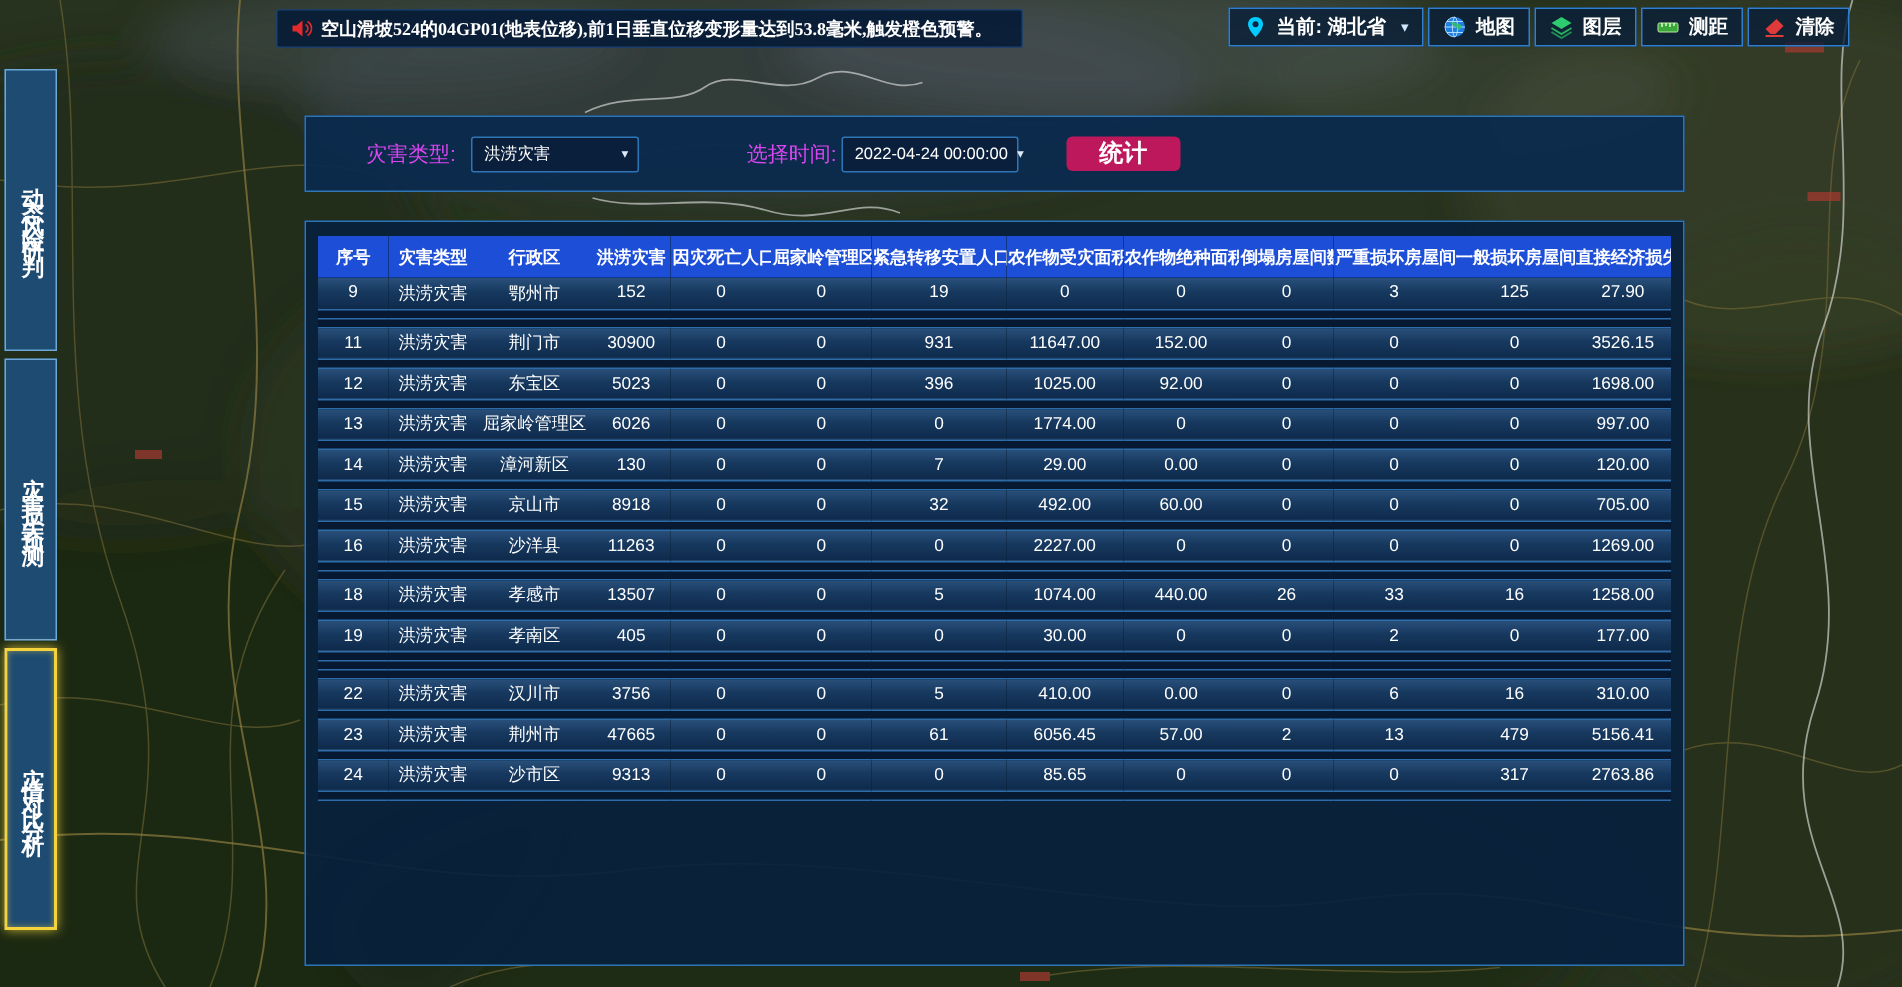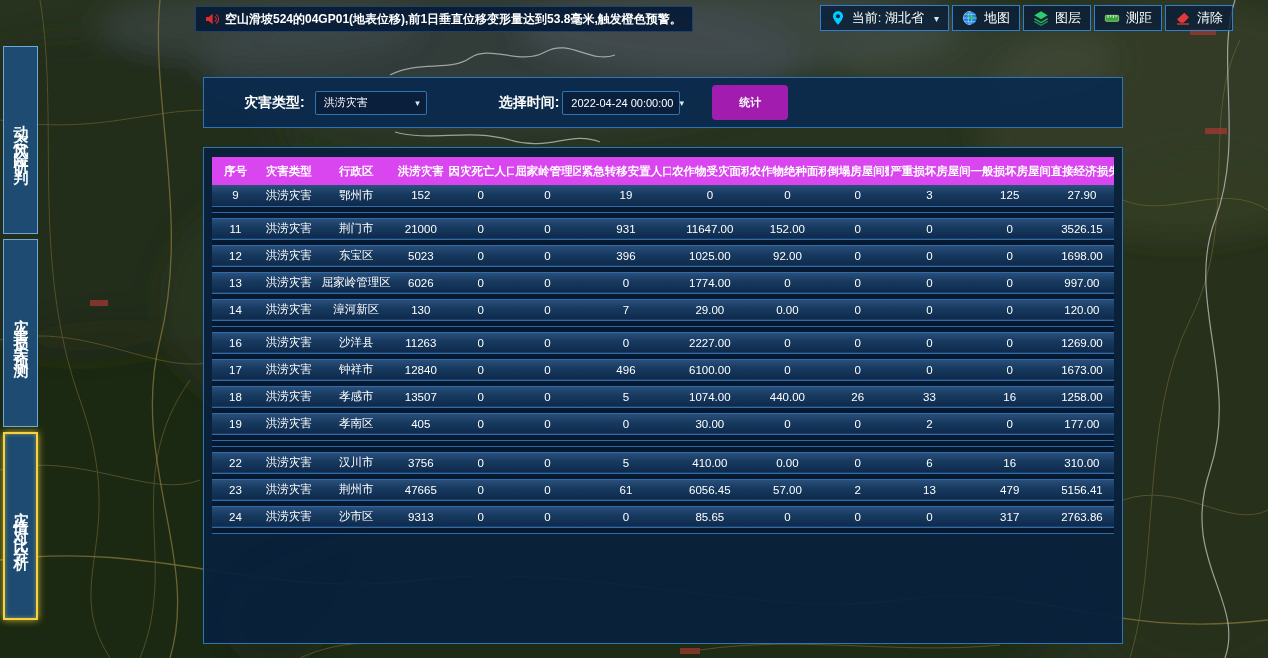--- a/index.html
+++ b/index.html
@@ -4,63 +4,63 @@
 <style>
   * { margin:0; padding:0; box-sizing:border-box; }
   html,body { width:1268px; height:658px; overflow:hidden; background:#1b2317;
     font-family:"Liberation Sans","DejaVu Sans",sans-serif; }
   #stage { position:relative; width:1268px; height:658px; overflow:hidden; }
 
   
   #map-bg { position:absolute; inset:0; display:block; }
 
   
-  #alert-bar { position:absolute; left:195px; top:6px; width:498px; height:26px;
+  #alert-bar { position:absolute; left:184px; top:6px; width:498px; height:26px;
     background:rgba(7,27,54,.92); border:1px solid rgba(70,130,200,.35); border-radius:2px;
-    display:flex; align-items:center; padding:0 8px; }
+    display:flex; align-items:center; padding:0 8px;font-family:Liberation Serif, serif; }
   #alert-bar .alert-icon { width:16px; height:16px; flex:0 0 16px; margin-right:5px; }
   #alert-bar .alert-text { color:#fff; font-size:12px; font-weight:bold; white-space:nowrap; overflow:hidden; }
 
   
   #top-controls { position:absolute; top:5px; right:35px; display:flex; gap:3px; }
   .ctl { height:26px; display:flex; align-items:center; gap:6px; padding:0 9px;
     background:rgba(9,30,56,.8); border:1px solid #2f7fd0; color:#fff;
-    font-size:13px; font-weight:normal; cursor:pointer; white-space:nowrap; }
+    font-size:13px; font-weight:bold; cursor:pointer; white-space:nowrap; }
   .ctl .icon { width:16px; height:16px; display:inline-block; }
   .ctl .caret { font-size:10px; color:#cfe8ff; margin-left:4px; }
 
   
   #sidebar { position:absolute; left:3px; top:46px; width:35px; display:flex; flex-direction:column; gap:5px; }
   .side-tab { width:35px; height:188px; background:#1d4b72; border:1px solid #6fa8d8;
     display:flex; align-items:center; justify-content:center; cursor:pointer;
     color:#fff; font-size:15px; font-weight:bold;
     writing-mode:vertical-rl; text-orientation:upright; letter-spacing:9px; }
   .side-tab.active { border:2px solid #f5d33f; box-shadow:0 0 7px rgba(245,211,63,.8), inset 0 0 4px rgba(245,211,63,.5); }
 
   
   #filter-panel { position:absolute; left:203px; top:77px; width:920px; height:51px;
     background:rgba(11,42,77,.95); border:1px solid #2e75b6;
     display:flex; align-items:center; padding-left:40px; }
-  .f-label { color:#ffffff; font-size:14px; font-weight:bold; white-space:nowrap; }
+  .f-label { color:#d946ef; font-size:14px; font-weight:normal; white-space:nowrap; }
   .f-select { height:24px; display:flex; align-items:center; justify-content:space-between;
     background:#0a1f3c; border:1px solid #2e75b6; border-radius:2px; color:#fff;
     font-size:11px; padding:0 6px 0 8px; cursor:pointer; white-space:nowrap; }
   .f-select .caret { font-size:9px; color:#dce9f7; margin-left:6px; }
   #sel-type { width:112px; margin-left:10px; }
   #sel-time { width:118px; margin-left:3px; }
   #time-label { margin-left:72px; }
-  #stat-btn { width:76px; height:35px; margin-left:32px; background:#a21caf; border:none;
-    border-radius:4px; color:#fff; font-size:11px; font-weight:bold; cursor:pointer;
+  #stat-btn { width:76px; height:23px; margin-left:32px; background:#be185d; border:none;
+    border-radius:4px; color:#fff; font-size:16px; font-weight:bold; cursor:pointer;
     font-family:"Liberation Sans","DejaVu Sans",sans-serif; }
 
   
   #table-panel { position:absolute; left:203px; top:147px; width:920px; height:497px;
     background:rgba(8,32,60,.93); border:1px solid #2e75b6; padding:9px 8px; }
   table { width:100%; border-collapse:collapse; table-layout:fixed; }
-  thead th { background:#d946ef; color:#fff; font-size:11.5px; font-weight:bold;
+  thead th { background:#1d4ed8; color:#fff; font-size:11.5px; font-weight:bold;
     height:28px; text-align:center; white-space:nowrap; overflow:hidden; padding:0 1px; }
   tbody tr.data-row td { height:21px; color:#fff; font-size:11.5px; text-align:center;
     white-space:nowrap; overflow:hidden; padding:0 1px;
     background:linear-gradient(180deg,#2a517c 0%,#17395f 45%,#0e2a4c 100%); }
   tbody tr.sep-row td { height:6px; background:rgba(6,22,44,.65);
     border-top:1px solid #2d6ca8; border-bottom:1px solid #2d6ca8; }
   th:nth-child(1){width:5.2%} th:nth-child(2){width:6.6%} th:nth-child(3){width:8.4%}
   th:nth-child(4){width:5.9%} th:nth-child(5){width:7.4%} th:nth-child(6){width:7.4%}
   th:nth-child(7){width:10%}  th:nth-child(8){width:8.6%} th:nth-child(9){width:8.6%}
   th:nth-child(10){width:7%}  th:nth-child(11){width:8.9%} th:nth-child(12){width:8.9%}
@@ -238,21 +238,21 @@
           <tr class="sep-row">
             <td colspan="13"></td>
           </tr>
           <tr class="sep-row">
             <td colspan="13"></td>
           </tr>
           <tr class="data-row">
             <td>11</td>
             <td>洪涝灾害</td>
             <td>荆门市</td>
-            <td>21000</td>
+            <td>30900</td>
             <td>0</td>
             <td>0</td>
             <td>931</td>
             <td>11647.00</td>
             <td>152.00</td>
             <td>0</td>
             <td>0</td>
             <td>0</td>
             <td>3526.15</td>
           </tr>
@@ -306,55 +306,55 @@
             <td>29.00</td>
             <td>0.00</td>
             <td>0</td>
             <td>0</td>
             <td>0</td>
             <td>120.00</td>
           </tr>
           <tr class="sep-row">
             <td colspan="13"></td>
           </tr>
+          <tr class="data-row">
+            <td>15</td>
+            <td>洪涝灾害</td>
+            <td>京山市</td>
+            <td>8918</td>
+            <td>0</td>
+            <td>0</td>
+            <td>32</td>
+            <td>492.00</td>
+            <td>60.00</td>
+            <td>0</td>
+            <td>0</td>
+            <td>0</td>
+            <td>705.00</td>
+          </tr>
           <tr class="sep-row">
             <td colspan="13"></td>
           </tr>
           <tr class="data-row">
             <td>16</td>
             <td>洪涝灾害</td>
             <td>沙洋县</td>
             <td>11263</td>
             <td>0</td>
             <td>0</td>
             <td>0</td>
             <td>2227.00</td>
             <td>0</td>
             <td>0</td>
             <td>0</td>
             <td>0</td>
             <td>1269.00</td>
           </tr>
           <tr class="sep-row">
             <td colspan="13"></td>
-          </tr>
-          <tr class="data-row">
-            <td>17</td>
-            <td>洪涝灾害</td>
-            <td>钟祥市</td>
-            <td>12840</td>
-            <td>0</td>
-            <td>0</td>
-            <td>496</td>
-            <td>6100.00</td>
-            <td>0</td>
-            <td>0</td>
-            <td>0</td>
-            <td>0</td>
-            <td>1673.00</td>
           </tr>
           <tr class="sep-row">
             <td colspan="13"></td>
           </tr>
           <tr class="data-row">
             <td>18</td>
             <td>洪涝灾害</td>
             <td>孝感市</td>
             <td>13507</td>
             <td>0</td>

